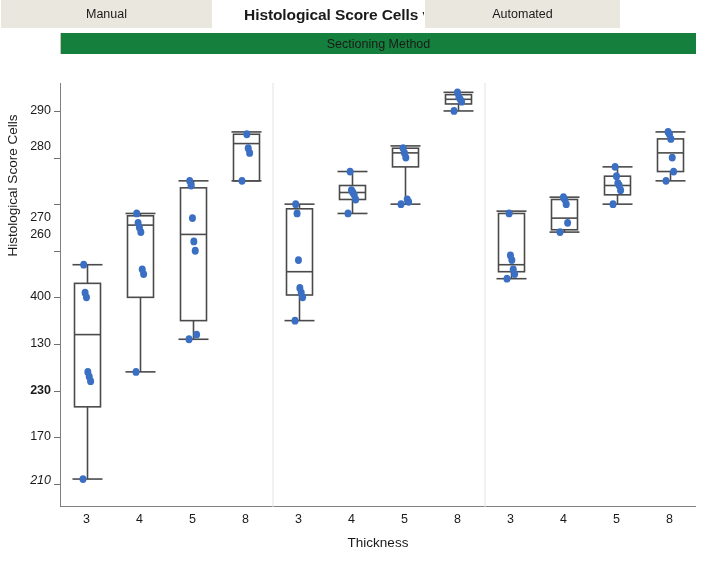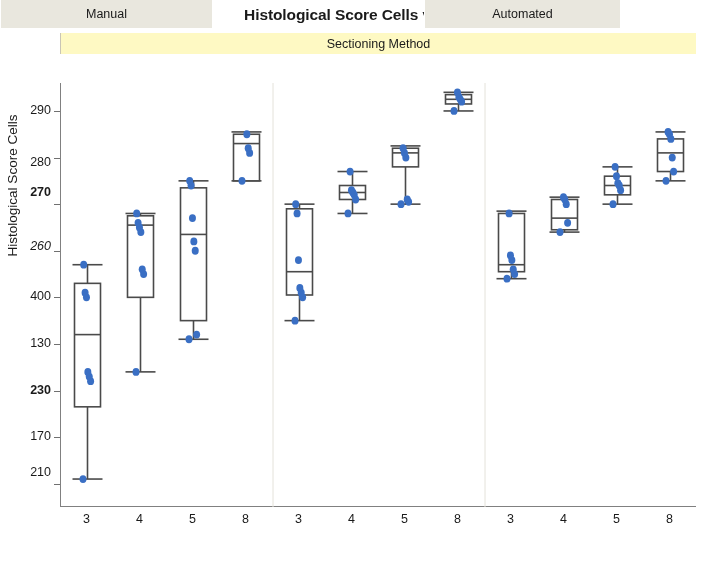--- a/index.html
+++ b/index.html
@@ -25,21 +25,21 @@
   .band {
     position: absolute;
     display: flex;
     align-items: center;
     justify-content: center;
     font-size: 12.5px;
     color: #1a1a1a;
   }
   #band-top {
     left: 60px; top: 33px; width: 636px; height: 21px;
-    background: #fef9c3;
+    background: #15803d;
     border-left: 1px solid #c9c5b6;
   }
   #band-sub { left:60px; top:54px; width:636px; height:28px; }
   .band-cell {
     height: 28px;
     background: #e9e7de;
     display:flex; align-items:center; justify-content:center;
     font-size: 12.5px; color:#1a1a1a;
     position:absolute; top:0;
     border-left: 1px solid #ffffff;
@@ -91,35 +91,35 @@
 
   <div id="chart-title">Histological Score Cells vs. Sectioning Method</div>
 
   <div class="band" id="band-top">Sectioning Method</div>
   <div id="band-sub">
       <div class="band-cell" style="left: 0px; width: 212px;">Manual</div>
       <div class="band-cell" style="left: 424px; width: 196px;">Automated</div>
     </div>
 
   <div id="ylabels">
-      <div class="ylab" style="top: 383px;">210</div>
+      <div class="ylab" style="top: 391px; font-style: italic;">210</div>
       <div class="ytickmark" style="top: 400.703px;"></div>
       <div class="ylab" style="top: 347.11px;">170</div>
       <div class="ytickmark" style="top: 354.11px;"></div>
       <div class="ylab" style="top: 300.516px; font-weight: bold;">230</div>
       <div class="ytickmark" style="top: 307.516px;"></div>
       <div class="ylab" style="top: 253.923px;">130</div>
       <div class="ytickmark" style="top: 260.923px;"></div>
       <div class="ylab" style="top: 207.33px;">400</div>
       <div class="ytickmark" style="top: 214.33px;"></div>
-      <div class="ylab" style="top: 157px; font-style: italic;">260</div>
+      <div class="ylab" style="top: 145px;">260</div>
       <div class="ytickmark" style="top: 167.736px;"></div>
-      <div class="ylab" style="top: 103px; font-weight: bold;">270</div>
+      <div class="ylab" style="top: 128px;">270</div>
       <div class="ytickmark" style="top: 121.143px;"></div>
-      <div class="ylab" style="top: 73px;">280</div>
+      <div class="ylab" style="top: 57px;">280</div>
       <div class="ytickmark" style="top: 74.5495px;"></div>
       <div class="ylab" style="top: 20.956px;">290</div>
       <div class="ytickmark" style="top: 27.956px;"></div>
     </div>
 
   <div id="plot">
     <svg id="plot-svg" xmlns="http://www.w3.org/2000/svg">
         <line x1="212" y1="0" x2="212" y2="424" stroke="#e4e2da" stroke-width="1"></line>
         <line x1="424" y1="0" x2="424" y2="424" stroke="#e4e2da" stroke-width="1"></line>
         <line x1="26.5" y1="200.35164835164835" x2="26.5" y2="181.71428571428572" stroke="#4a4a4a" stroke-width="1.6"></line>
@@ -278,14 +278,15 @@
       <div class="xlab" style="left: 165.5px;">8</div>
       <div class="xlab" style="left: 218.5px;">3</div>
       <div class="xlab" style="left: 271.5px;">4</div>
       <div class="xlab" style="left: 324.5px;">5</div>
       <div class="xlab" style="left: 377.5px;">8</div>
       <div class="xlab" style="left: 430.5px;">3</div>
       <div class="xlab" style="left: 483.5px;">4</div>
       <div class="xlab" style="left: 536.5px;">5</div>
       <div class="xlab" style="left: 589.5px;">8</div>
     </div>
+  <div id="x-axis-title">Thickness</div>
 
 </div>
 
 </body></html>

